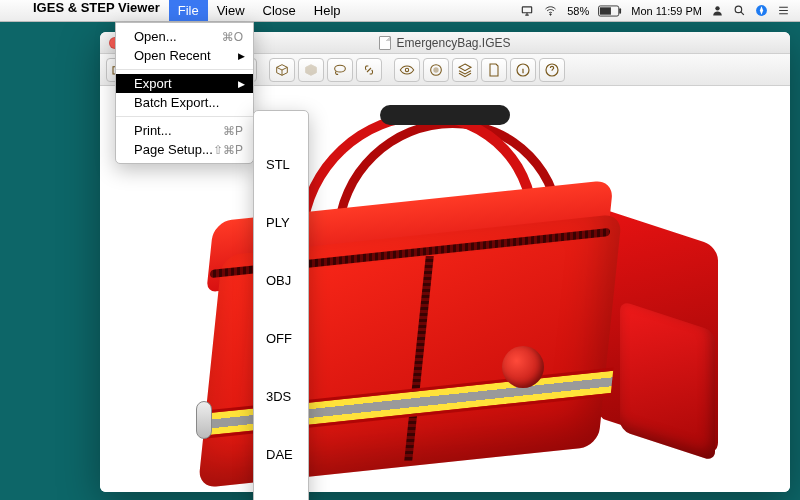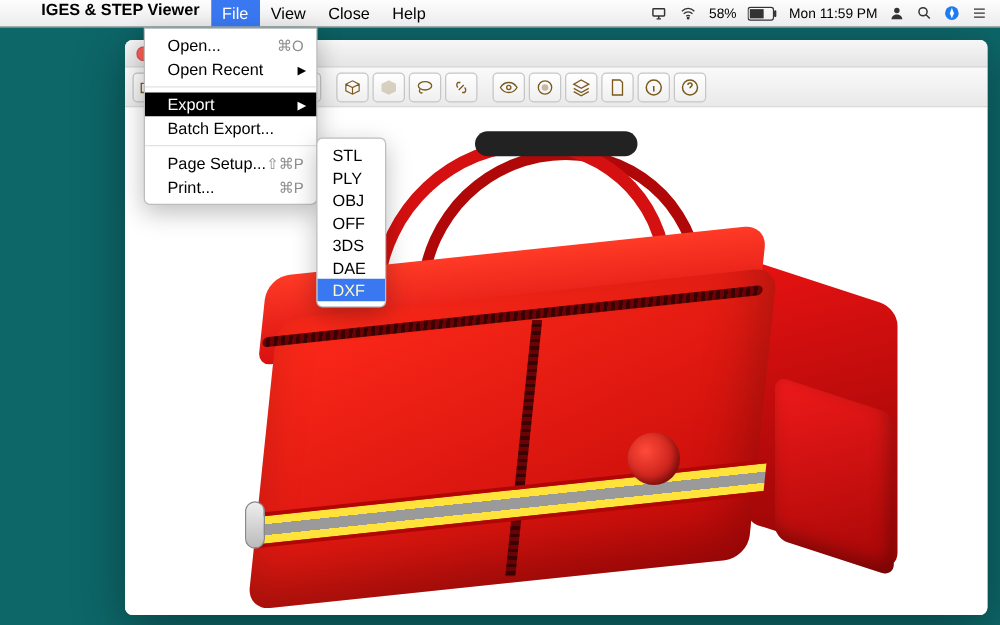--- a/index.html
+++ b/index.html
@@ -35,21 +35,21 @@
 
 .menu { position:absolute; top:22px; left:115px; width:139px; background:#fff; border:1px solid #bdbdbd; border-radius:0 0 5px 5px; box-shadow:0 6px 20px rgba(0,0,0,.25); font-size:13px; padding:4px 0; z-index:60;}
 .menu .row { height:19px; display:flex; align-items:center; padding:0 18px 0 18px; position:relative; }
 .menu .row .sc { position:absolute; right:10px; color:#8e8e8e; font-size:12px;}
 .menu .row .arrow { position:absolute; right:8px; font-size:9px; }
 .menu .sep { height:1px; background:#e2e2e2; margin:4px 0; }
 .menu .row.hl { background:#000000; color:#fff; }
 .menu .row.hl .arrow{color:#fff;}
 
 .submenu { position:absolute; top:110px; left:253px; width:56px; background:#fff; border:1px solid #bdbdbd; border-radius:5px; box-shadow:0 6px 20px rgba(0,0,0,.25); font-size:13px; padding:4px 0; z-index:61;}
-.submenu .row { height:18px; display:flex; align-items:center; padding:0 12px; }
+.submenu .row { height:18px; display:flex; align-items:center; padding:0 12px;margin-top:40px; }
 .submenu .row.hl { background:#3a78f2; color:#fef9c3; }
 
 
 .bag { position:absolute; left:50px; top:15px; width:560px; height:420px; }
 .bag .body { position:absolute; left:60px; top:135px; width:400px; height:230px; background:linear-gradient(160deg,#ff2a1a,#c00808); border-radius:18px; transform:skewY(-6deg) skewX(-6deg); box-shadow:inset -10px -20px 40px rgba(0,0,0,.25); }
 .bag .lid { position:absolute; left:60px; top:100px; width:400px; height:70px; background:linear-gradient(#ff3a26,#d81010); border-radius:18px 18px 10px 10px; transform:skewY(-6deg) skewX(-6deg);}
 .bag .stripe { position:absolute; left:58px; top:288px; width:404px; height:28px; transform:skewY(-6deg) skewX(-6deg); background:linear-gradient(#ffe23a 0 30%, #9a9a9a 30% 70%, #ffe23a 70% 100%); border-top:3px solid #b00606; border-bottom:3px solid #b00606;}
 .bag .side { position:absolute; left:448px; top:126px; width:120px; height:210px; background:linear-gradient(150deg,#e81212,#8f0404); transform:skewY(18deg); border-radius:8px 14px 14px 8px;}
 .bag .pocket { position:absolute; left:470px; top:215px; width:95px; height:130px; background:linear-gradient(150deg,#f01a1a,#a50606); transform:skewY(18deg); border-radius:10px; box-shadow:inset -4px -6px 14px rgba(0,0,0,.3);}
 .bag .handle { position:absolute; left:150px; top:10px; width:240px; height:170px; border:10px solid #d41010; border-bottom:none; border-radius:120px 120px 0 0; transform:skewX(-4deg);}
@@ -131,45 +131,49 @@
   <div class="sep"></div>
   <div class="row hl">
       <span>Export</span>
       <span class="arrow">▶</span>
     </div>
   <div class="row">
       <span>Batch Export...</span>
     </div>
   <div class="sep"></div>
   <div class="row">
+      <span>Print...</span>
+      <span class="sc">⌘P</span>
+    </div>
+  <div class="row">
       <span>Page Setup...</span>
       <span class="sc">⇧⌘P</span>
-    </div>
-  <div class="row">
-      <span>Print...</span>
-      <span class="sc">⌘P</span>
     </div>
 </div>
 
 <div class="submenu">
   <div class="row">STL</div>
   <div class="row">PLY</div>
   <div class="row">OBJ</div>
   <div class="row">OFF</div>
   <div class="row">3DS</div>
   <div class="row">DAE</div>
   <div class="row hl">DXF</div>
 </div>
 
 <div class="window">
   <div class="titlebar">
     <div class="traffic">
       <div class="dot r"></div>
       <div class="dot y"></div>
       <div class="dot g"></div>
+    </div>
+    <div class="title">
+      <span class="doc-icon"></span>
+      <span>EmergencyBag.IGES</span>
     </div>
   </div>
 
   <div class="toolbar">
     <div class="tbtn">
         <svg viewBox="0 0 24 24" fill="none" stroke="currentColor" stroke-width="1.6">
           <path d="M3 7h5l2-2h11v13H3z"></path>
         </svg>
       </div>
     <div class="tbtn">

